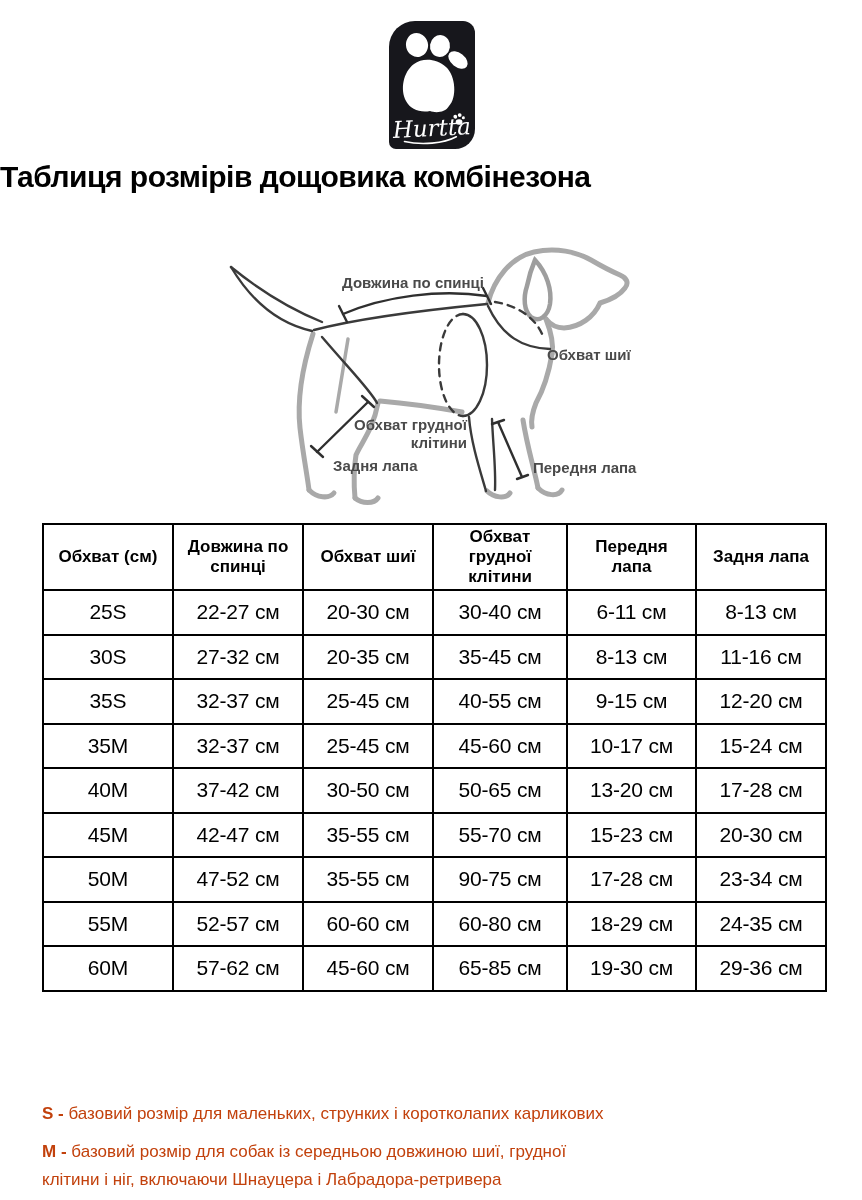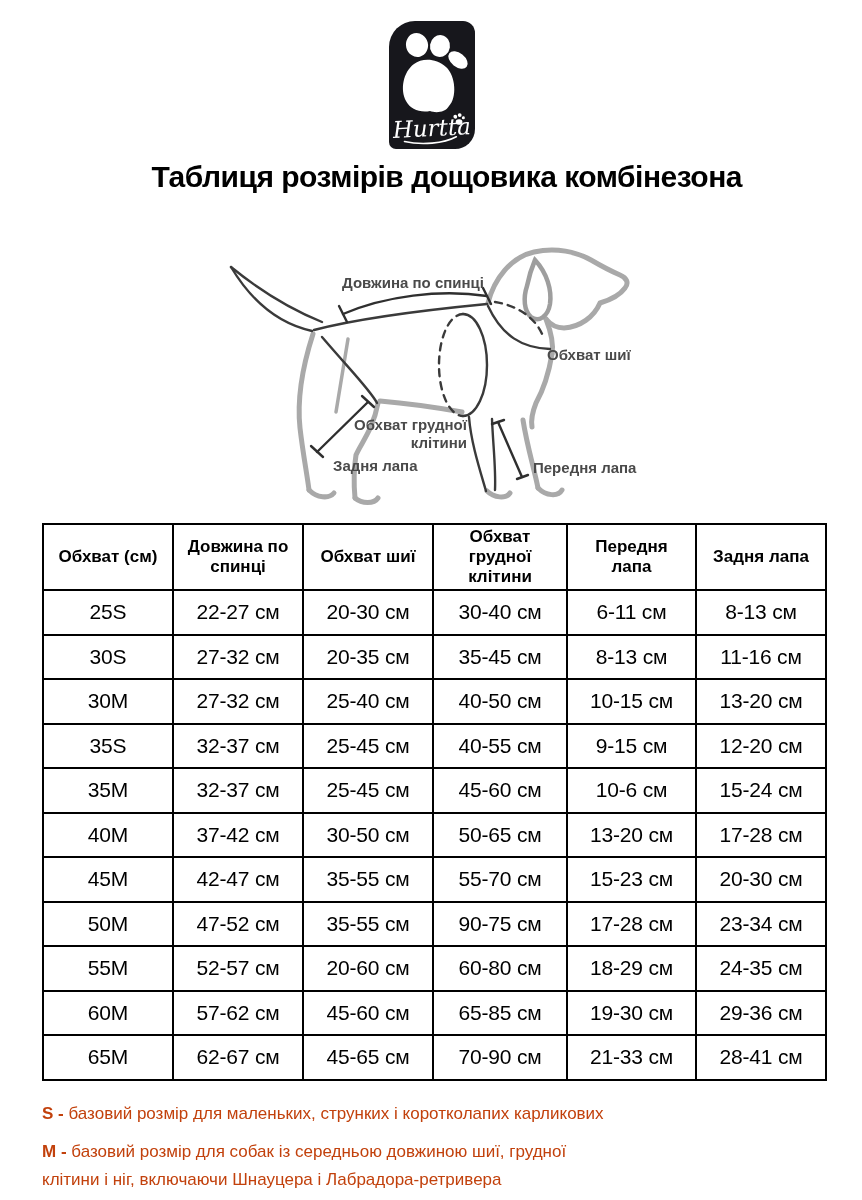--- a/index.html
+++ b/index.html
@@ -2,21 +2,21 @@
 <html><head>
 <meta charset="utf-8">
 <style>
   html,body{margin:0;padding:0;background:#fff;}
   #canvas{position:relative;width:862px;height:1200px;background:#ffffff;overflow:hidden;
           font-family:"Liberation Sans",sans-serif;color:#111;}
   
   .logo{position:absolute;left:389px;top:21px;width:86px;height:128px;background:#17171c;
         border-radius:26px 12px 20px 7px;}
   
-  .title{position:absolute;left:0;top:158px;width:742px;text-align:right;
+  .title{position:absolute;left:0;top:158px;width:742px;text-align:left;
          font-weight:bold;font-size:30px;line-height:37px;letter-spacing:-0.5px;color:#000;}
   
   .diagram{position:absolute;left:200px;top:240px;width:460px;height:275px;}
   .diagram text{font-family:"Liberation Sans",sans-serif;font-weight:bold;font-size:15px;fill:#4a4a4a;}
   
   table.size{position:absolute;left:42px;top:523px;width:783px;border-collapse:collapse;
              table-layout:fixed;}
   table.size th,table.size td{border:2px solid #000;text-align:center;vertical-align:middle;
              overflow:hidden;}
   table.size th{font-size:17px;font-weight:bold;line-height:20px;padding:2px 4px;height:40px;color:#000;}
@@ -146,41 +146,33 @@
       </tr>
       <tr>
         <td>30S</td>
         <td>27-32 см</td>
         <td>20-35 см</td>
         <td>35-45 см</td>
         <td>8-13 см</td>
         <td>11-16 см</td>
       </tr>
       <tr>
-        <td>30M</td>
-        <td>27-32 см</td>
-        <td>25-40 см</td>
-        <td>40-50 см</td>
-        <td>10-15 см</td>
-        <td>13-20 см</td>
-      </tr>
-      <tr>
         <td>35S</td>
         <td>32-37 см</td>
         <td>25-45 см</td>
         <td>40-55 см</td>
         <td>9-15 см</td>
         <td>12-20 см</td>
       </tr>
       <tr>
         <td>35M</td>
         <td>32-37 см</td>
         <td>25-45 см</td>
         <td>45-60 см</td>
-        <td>10-6 см</td>
+        <td>10-17 см</td>
         <td>15-24 см</td>
       </tr>
       <tr>
         <td>40M</td>
         <td>37-42 см</td>
         <td>30-50 см</td>
         <td>50-65 см</td>
         <td>13-20 см</td>
         <td>17-28 см</td>
       </tr>
@@ -196,40 +188,32 @@
         <td>50M</td>
         <td>47-52 см</td>
         <td>35-55 см</td>
         <td>90-75 см</td>
         <td>17-28 см</td>
         <td>23-34 см</td>
       </tr>
       <tr>
         <td>55M</td>
         <td>52-57 см</td>
-        <td>20-60 см</td>
+        <td>60-60 см</td>
         <td>60-80 см</td>
         <td>18-29 см</td>
         <td>24-35 см</td>
       </tr>
       <tr>
         <td>60M</td>
         <td>57-62 см</td>
         <td>45-60 см</td>
         <td>65-85 см</td>
         <td>19-30 см</td>
         <td>29-36 см</td>
-      </tr>
-      <tr>
-        <td>65M</td>
-        <td>62-67 см</td>
-        <td>45-65 см</td>
-        <td>70-90 см</td>
-        <td>21-33 см</td>
-        <td>28-41 см</td>
       </tr>
     </tbody>
   </table>
 
   <div class="notes">
     <p><b>S -</b>
       <span>базовий розмір для маленьких, струнких і коротколапих карликових</span><br>
       </p>
     <p><b>M -</b>
       <span>базовий розмір для собак із середньою довжиною шиї, грудної</span><br>

